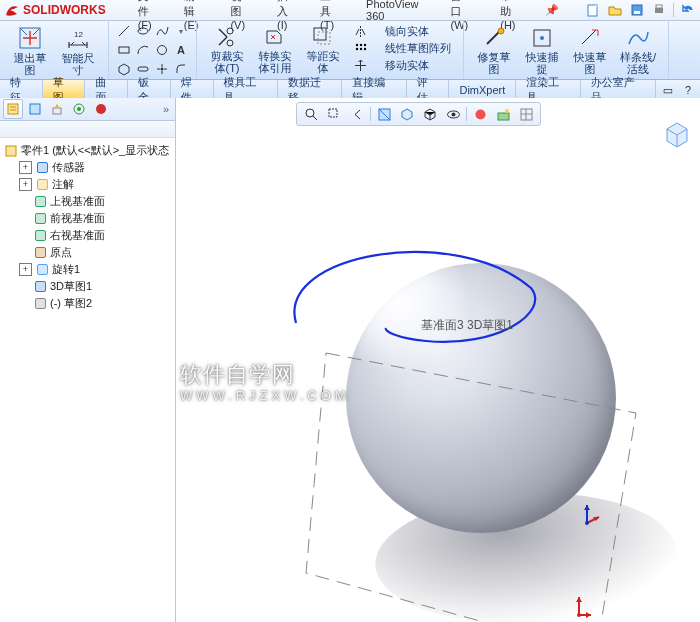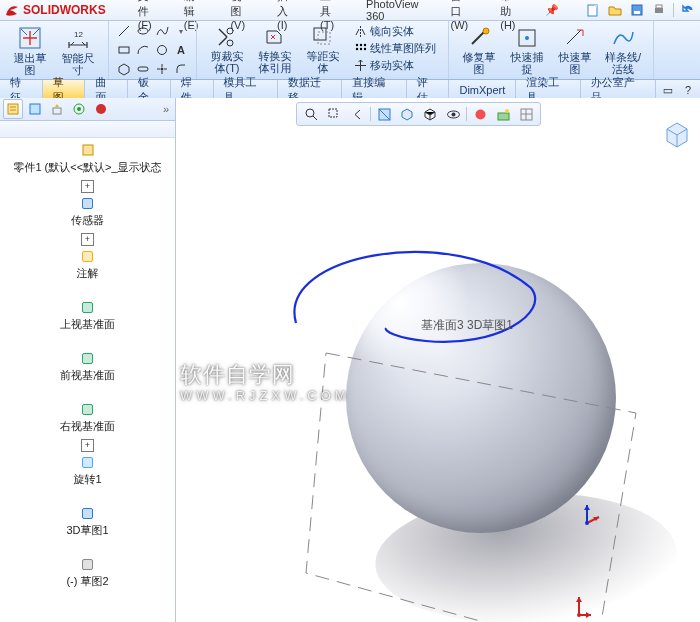--- a/index.html
+++ b/index.html
@@ -10,39 +10,39 @@
   .qat{margin-left:auto;display:flex;align-items:center;gap:2px;}
   .qat .qbtn{width:18px;height:16px;border:1px solid transparent;border-radius:2px;display:flex;align-items:center;justify-content:center;}
   .qat .sep{width:1px;height:14px;background:#b8c8dc;margin:0 2px;}
   .ribbon{height:58px;display:flex;align-items:stretch;background:linear-gradient(#eff6ff,#dbe9fb 60%,#cfe2fb);border-bottom:1px solid #9db7d8;}
   .rib-group{display:flex;flex-direction:column;align-items:center;justify-content:center;padding:2px 6px;border-right:1px solid #bdd3ee;}
   .rib-big{display:flex;flex-direction:column;align-items:center;justify-content:flex-start;padding:2px 4px 1px;width:40px;cursor:default;}
   .rib-big .lbl{font-size:11px;text-align:center;line-height:12px;color:#1a3c6e;margin-top:1px;}
   .rib-small-grid{display:grid;grid-template-columns:repeat(4,18px);grid-auto-rows:18px;gap:1px;}
   .rib-small-grid .cell{width:18px;height:18px;display:flex;align-items:center;justify-content:center;border-radius:2px;}
   .ribbon-stack{display:flex;flex-direction:column;justify-content:center;gap:0;padding:0 4px;}
-  .stack-row{display:flex;align-items:center;gap:3px;padding:1px 2px;border-radius:2px;color:#1a3c6e;white-space:nowrap;}
+  .stack-row{display:flex;align-items:center;gap:18px;padding:1px 2px;border-radius:2px;color:#1a3c6e;white-space:nowrap;}
   .stack-row .ic{width:14px;height:14px;display:flex;align-items:center;justify-content:center;}
   .tabs{height:20px;display:flex;align-items:stretch;background:linear-gradient(#ecf4ff,#d4e4f9);border-bottom:1px solid #9db7d8;font-size:11px;}
   .tab{padding:2px 10px;border-right:1px solid #b8cbe6;color:#1a3c6e;display:flex;align-items:center;cursor:default;background:linear-gradient(#e9f2ff,#d3e4fa);}
   .tab.active{background:linear-gradient(#fff5d8,#ffe28a 60%,#ffd24a);color:#5a3900;font-weight:500;}
   .tab-right{margin-left:auto;display:flex;align-items:center;padding:0 4px;gap:4px;}
   .ico-btn{width:16px;height:16px;display:flex;align-items:center;justify-content:center;border-radius:2px;}
   .toolbar2{position:absolute;left:180px;top:100px;height:22px;display:flex;align-items:center;background:linear-gradient(#f6f9ff,#e3edfb);border:1px solid #b8c8dc;border-radius:3px;padding:0 4px;gap:3px;}
   .toolbar2 .tbtn{width:20px;height:18px;display:flex;align-items:center;justify-content:center;border-radius:2px;}
   .toolbar2 .vsep{width:1px;height:14px;background:#b8c8dc;}
   .workspace{position:absolute;left:0;top:98px;right:0;bottom:0;display:flex;}
   .left-pane{width:175px;background:#f5f8fc;border-right:1px solid #b8c8dc;display:flex;flex-direction:column;}
   .pane-tabs{height:22px;display:flex;align-items:center;background:linear-gradient(#eef5ff,#dfeafa);border-bottom:1px solid #b8c8dc;gap:2px;padding:0 3px;}
   .pane-tabs .pt{width:18px;height:18px;display:flex;align-items:center;justify-content:center;border:1px solid transparent;border-radius:2px;}
   .pane-tabs .pt.active{background:linear-gradient(#fff,#e8f1ff);border-color:#a7c3ea;}
   .pane-tabs .arrow{margin-left:auto;color:#666;padding:0 3px;}
   .pane-bar{height:16px;background:linear-gradient(#f6f9ff,#e8f0fa);border-bottom:1px solid #d2dff0;}
   .tree{flex:1;overflow:auto;padding:4px 2px;background:#fff;}
-  .tree .node{display:flex;align-items:center;gap:3px;padding:1px 2px;white-space:nowrap;font-size:11px;color:#222;cursor:default;flex-direction:column;}
+  .tree .node{display:flex;align-items:center;gap:3px;padding:1px 2px;white-space:nowrap;font-size:11px;color:#222;cursor:default;}
   .tree .indent{display:inline-block;}
   .tree .tw{width:11px;height:11px;border:1px solid #7a7a7a;display:flex;align-items:center;justify-content:center;font-size:9px;line-height:9px;color:#333;background:#fff;}
   .tree .tw.none{border:none;background:none;}
   .tree .ic{width:14px;height:14px;display:flex;align-items:center;justify-content:center;}
   .viewport{flex:1;position:relative;background:#fff;overflow:hidden;}
   .sphere-wrap{position:absolute;left:140px;top:165px;width:330px;height:330px;}
   .shadow{position:absolute;left:60px;top:230px;width:300px;height:130px;border-radius:50%;background:radial-gradient(ellipse at 40% 30%,rgba(60,60,80,0.45),rgba(60,60,80,0.08) 60%,transparent 75%);transform:skewX(-12deg);}
   .sphere{position:absolute;left:30px;top:0;width:270px;height:270px;border-radius:50%;
     background:
      radial-gradient(circle at 20% 15%,#ffffff 0%,#f4f6fb 10%,transparent 22%),
@@ -405,20 +405,30 @@
             <span class="tw none"></span>
             <span class="ic">
               <svg width="13" height="13">
                 <rect x="1.5" y="1.5" width="10" height="10" rx="1.5" fill="#28a76b" fill-opacity="0.25" stroke="#28a76b"></rect>
               </svg>
             </span>
             <span>右视基准面</span>
           </div>
           <div class="node">
             <span class="indent" style="width:12px"></span>
+            <span class="tw none"></span>
+            <span class="ic">
+              <svg width="13" height="13">
+                <rect x="1.5" y="1.5" width="10" height="10" rx="1.5" fill="#c06a00" fill-opacity="0.25" stroke="#c06a00"></rect>
+              </svg>
+            </span>
+            <span>原点</span>
+          </div>
+          <div class="node">
+            <span class="indent" style="width:12px"></span>
             <span class="tw ">+</span>
             <span class="ic">
               <svg width="13" height="13">
                 <rect x="1.5" y="1.5" width="10" height="10" rx="1.5" fill="#4aa6ff" fill-opacity="0.25" stroke="#4aa6ff"></rect>
               </svg>
             </span>
             <span>旋转1</span>
           </div>
           <div class="node">
             <span class="indent" style="width:12px"></span>

